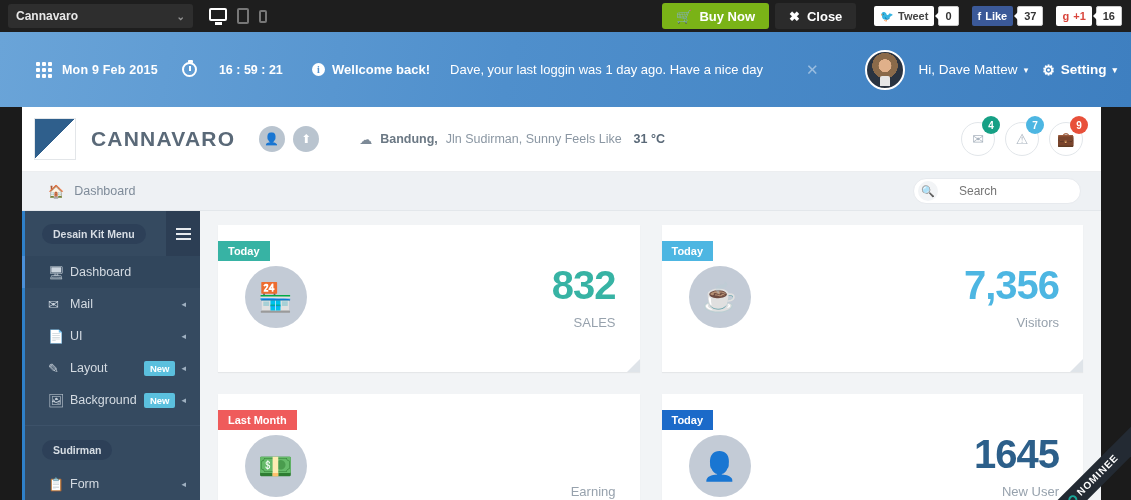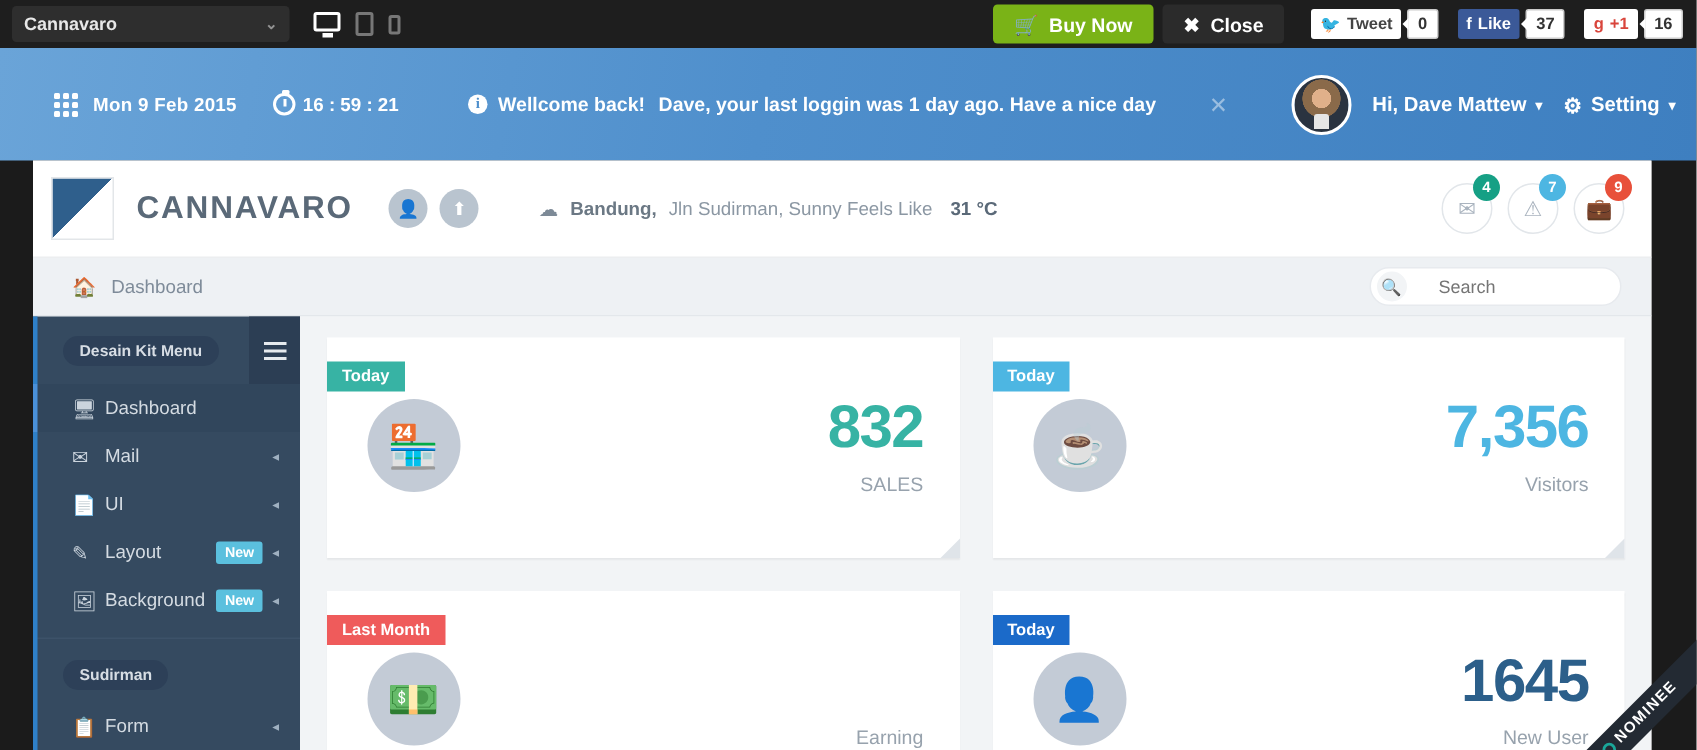--- a/index.html
+++ b/index.html
@@ -61,41 +61,41 @@
     position: absolute; top: 32px; left: 0; width: 1131px; height: 75px;
     background: linear-gradient(100deg, #6aa4d8 0%, #4f8fcc 45%, #3e7fc0 100%);
     display: flex; align-items: center; color: #fff;
   }
   .bluebar .grid-ico { margin-left: 36px; display: grid; grid-template-columns: repeat(3, 4px); gap: 2px; }
   .bluebar .grid-ico i { width: 4px; height: 4px; background: #fff; border-radius: 1px; display: block; }
   .bb-date { font-size: 12.5px; font-weight: bold; margin-left: 10px; letter-spacing: .2px; }
   .clock-ico { margin-left: 24px; width: 15px; height: 15px; border: 2px solid #fff; border-radius: 50%; position: relative; }
   .clock-ico::before { content: ""; position: absolute; top: -4px; left: 4px; width: 5px; height: 3px; background: #fff; border-radius: 1px; }
   .clock-ico::after { content: ""; position: absolute; top: 2px; left: 5px; width: 2px; height: 5px; background: #fff; }
-  .bb-time { font-size: 12.5px; font-weight: bold; margin-left: 5px; }
+  .bb-time { font-size: 12.5px; font-weight: bold; margin-left: 22px; }
   .bb-welcome { position: absolute; left: 312px; font-size: 13px; display: flex; align-items: center; gap: 7px; }
   .info-ico {
     width: 13px; height: 13px; border-radius: 50%; background: #fff; color: #4f8fcc;
     font-size: 10px; font-weight: bold; display: flex; align-items: center; justify-content: center;
     font-family: "Liberation Serif", serif;
   }
   .bb-welcome b { font-weight: bold; }
-  .bb-welcome span.msg { font-weight: bold; margin-left: 2px; }
+  .bb-welcome span.msg { font-weight: normal; margin-left: 13px; }
   .bb-x { position: absolute; left: 806px; font-size: 15px; color: rgba(255,255,255,.45); cursor: pointer; }
   .bb-right { margin-left: auto; display: flex; align-items: center; margin-right: 14px; gap: 14px; }
   .avatar {
     width: 40px; height: 40px; border-radius: 50%; border: 2px solid #fff; overflow: hidden;
     background: radial-gradient(circle at 50% 38%, #e0b08a 0 22%, #8a6a4a 23% 44%, #2a3340 45% 100%);
     position: relative;
   }
   .avatar::after {
     content: ""; position: absolute; left: 50%; bottom: 2px; transform: translateX(-50%);
     width: 10px; height: 10px; background: #e6e6e6; border-radius: 2px 2px 0 0;
   }
-  .hi { font-size: 13.5px; font-weight: bold; display: flex; align-items: center; gap: 6px; cursor: pointer; }
+  .hi { font-size: 13.5px; font-weight: normal; display: flex; align-items: center; gap: 6px; cursor: pointer; }
   .hi .caret, .setting .caret { font-size: 9px; }
   .setting { font-size: 13.5px; font-weight: bold; display: flex; align-items: center; gap: 6px; cursor: pointer; }
   .gear { font-size: 14px; }
 
   
   .app {
     position: absolute; top: 107px; left: 22px; width: 1079px; height: 393px;
     background: #fff; overflow: hidden;
   }
   .app-header { height: 65px; background: #fff; display: flex; align-items: center; position: relative; border-bottom: 1px solid #eceef0; }

